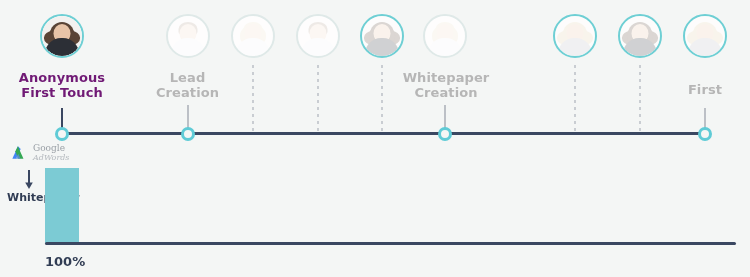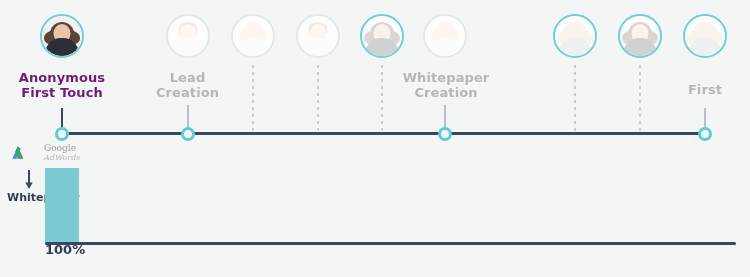--- a/index.html
+++ b/index.html
@@ -111,21 +111,21 @@
   }
 
   
   .adwords {
     position: absolute;
     display: flex;
     align-items: center;
   }
   .adwords .mark { width: 19px; height: 19px; flex: none; }
   .adwords .wordmark {
-    margin-left: 15px;
+    margin-left: 4px;
     line-height: 9px;
   }
   .adwords .w1 {
     display:block;
     font-family: "DejaVu Serif", "Liberation Serif", serif;
     font-size: 9px;
     color: #9aa0a6;
   }
   .adwords .w2 {
     display:block;
@@ -295,15 +295,15 @@
   </div>
 
   <svg class="arrow-down" style="left:24px; top:170px;" viewBox="0 0 10 20">
     <line x1="5" y1="0" x2="5" y2="14" stroke="#3a4761" stroke-width="2"></line>
     <path d="M5 19 L1.2 12.5 L8.8 12.5 Z" fill="#3a4761"></path>
   </svg>
   <div class="touch-label" style="left:7px; top:191px;">Whitepaper</div>
 
   <div class="bar" style="left:45px; top:168px; width:34px; height:75px;"></div>
   <div class="bar-axis" style="left:45px; top:242px; width:691px;"></div>
-  <div class="bar-value" style="left:45px; top:242px;">100%</div>
+  <div class="bar-value" style="left:45px; top:254px;">100%</div>
 
 </div>
 
 </body></html>

